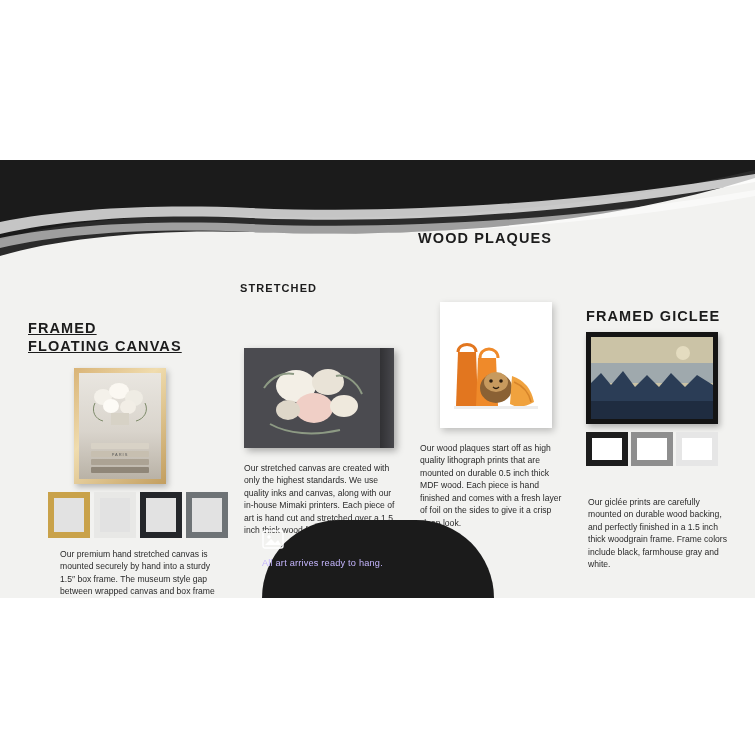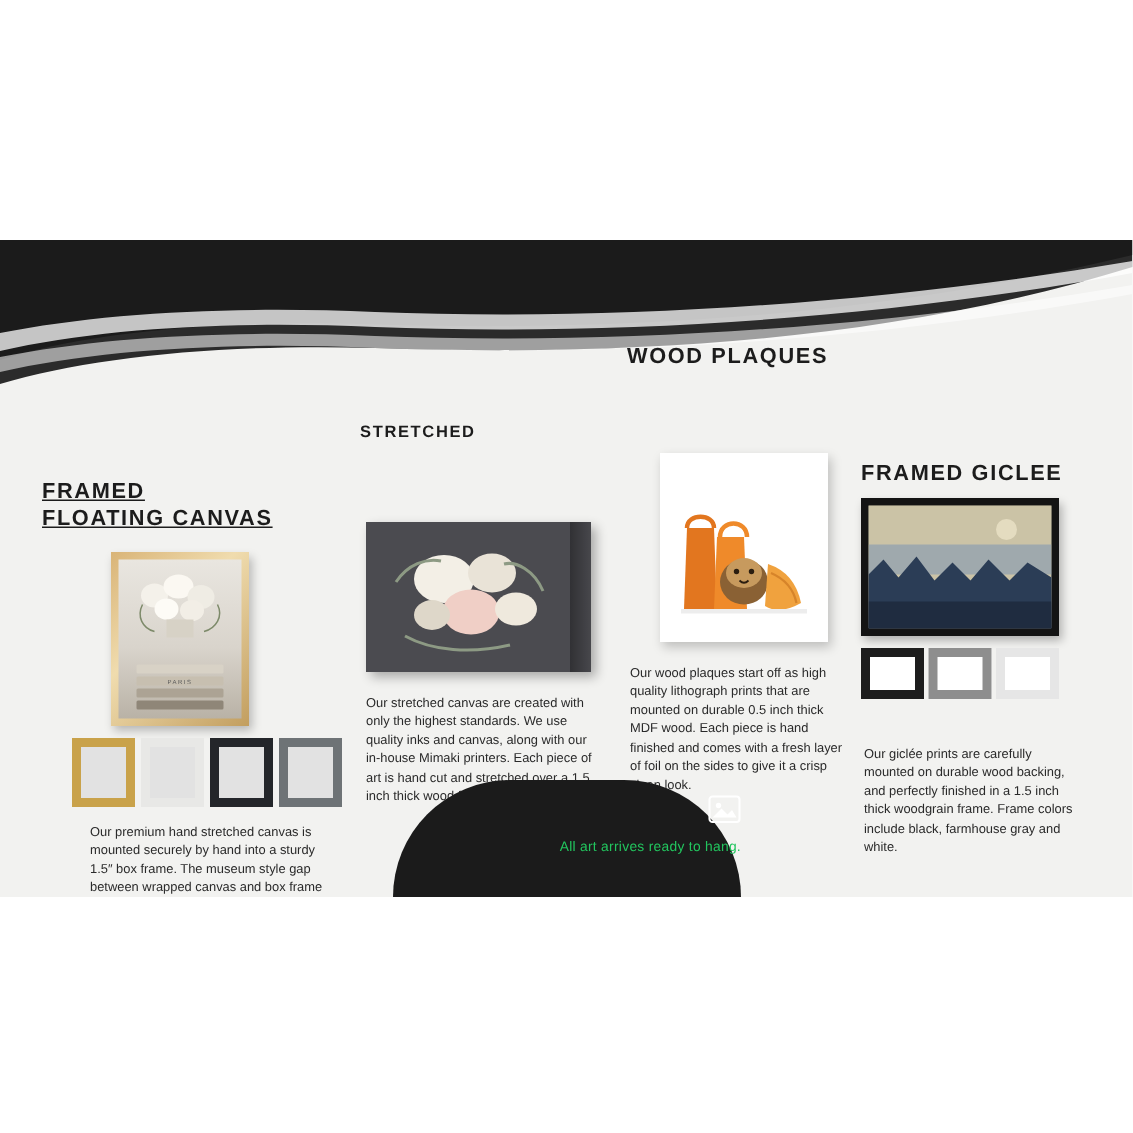--- a/index.html
+++ b/index.html
@@ -174,21 +174,21 @@
     overflow: hidden;
   }
   .c3 .col-body {
     position: absolute;
     left: 2px;
     top: 222px;
     width: 148px;
   }
 
   
-  .c4 { left: 574px; width: 150px; }
+  .c4 { left: 586px; width: 150px; }
   .c4 .col-title { font-size: 14.5px; margin-top: 88px; }
   .giclee {
     position: absolute;
     left: 0px;
     top: 112px;
     width: 132px;
     height: 92px;
     background: #141414;
     padding: 5px;
     box-sizing: border-box;
@@ -226,22 +226,22 @@
 
   
   .pill {
     position: absolute;
     left: 262px;
     top: 360px;
     width: 232px;
     height: 78px;
     background: #1b1b1b;
     border-radius: 116px 116px 0 0;
-    color: #22c55e;
-    text-align: right;
+    color: #c4b5fd;
+    text-align: left;
   }
   .pill .ico {
     margin-top: 10px;
   }
   .pill .txt {
     font-size: 9.2px;
     margin-top: 4px;
     letter-spacing: 0.2px;
   }
 </style>

